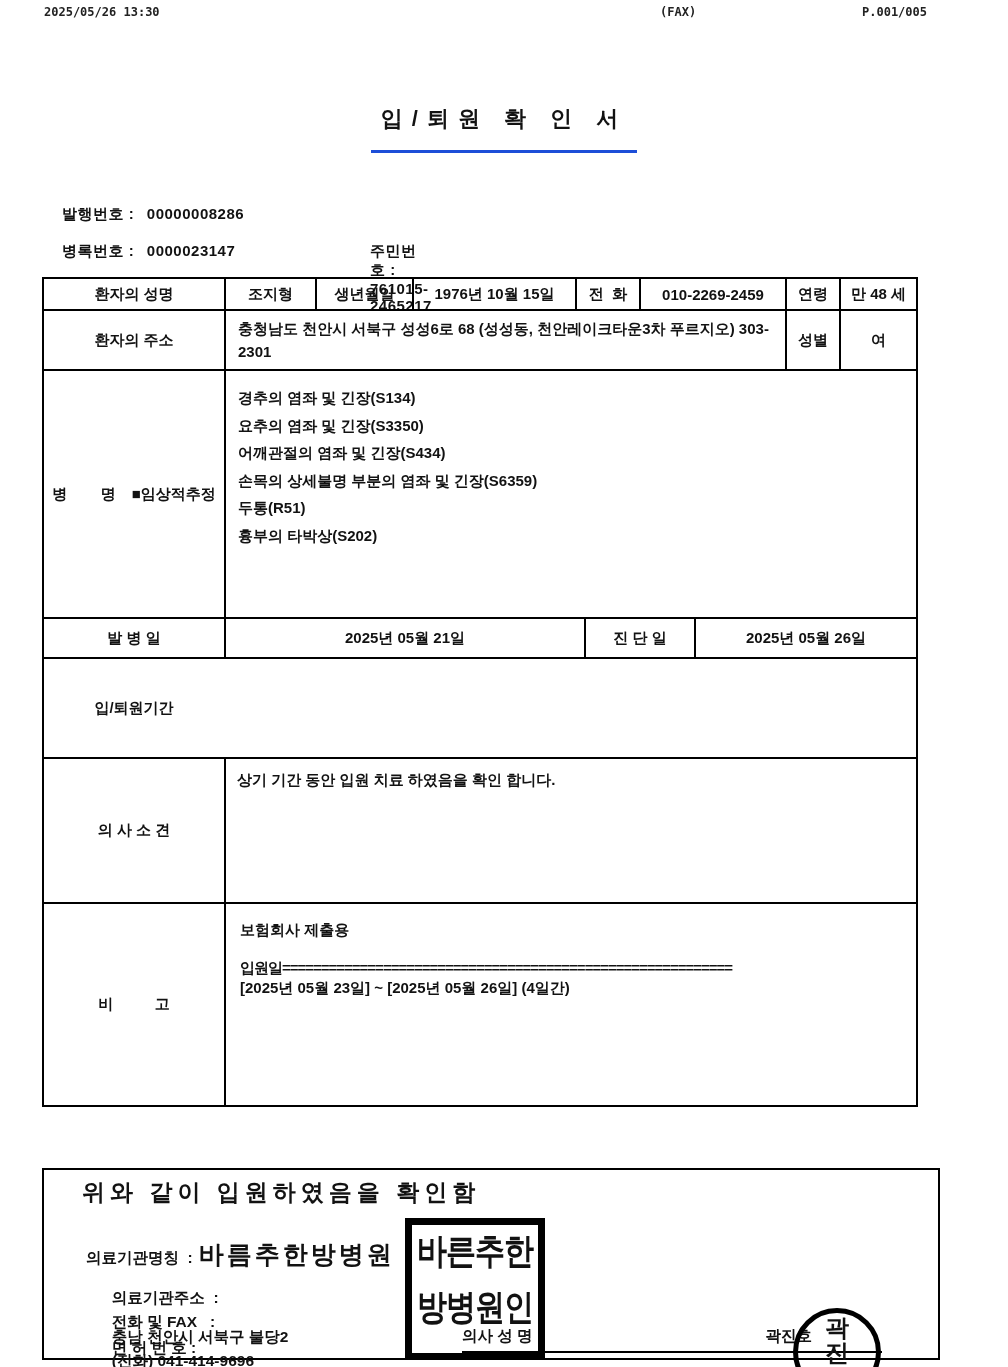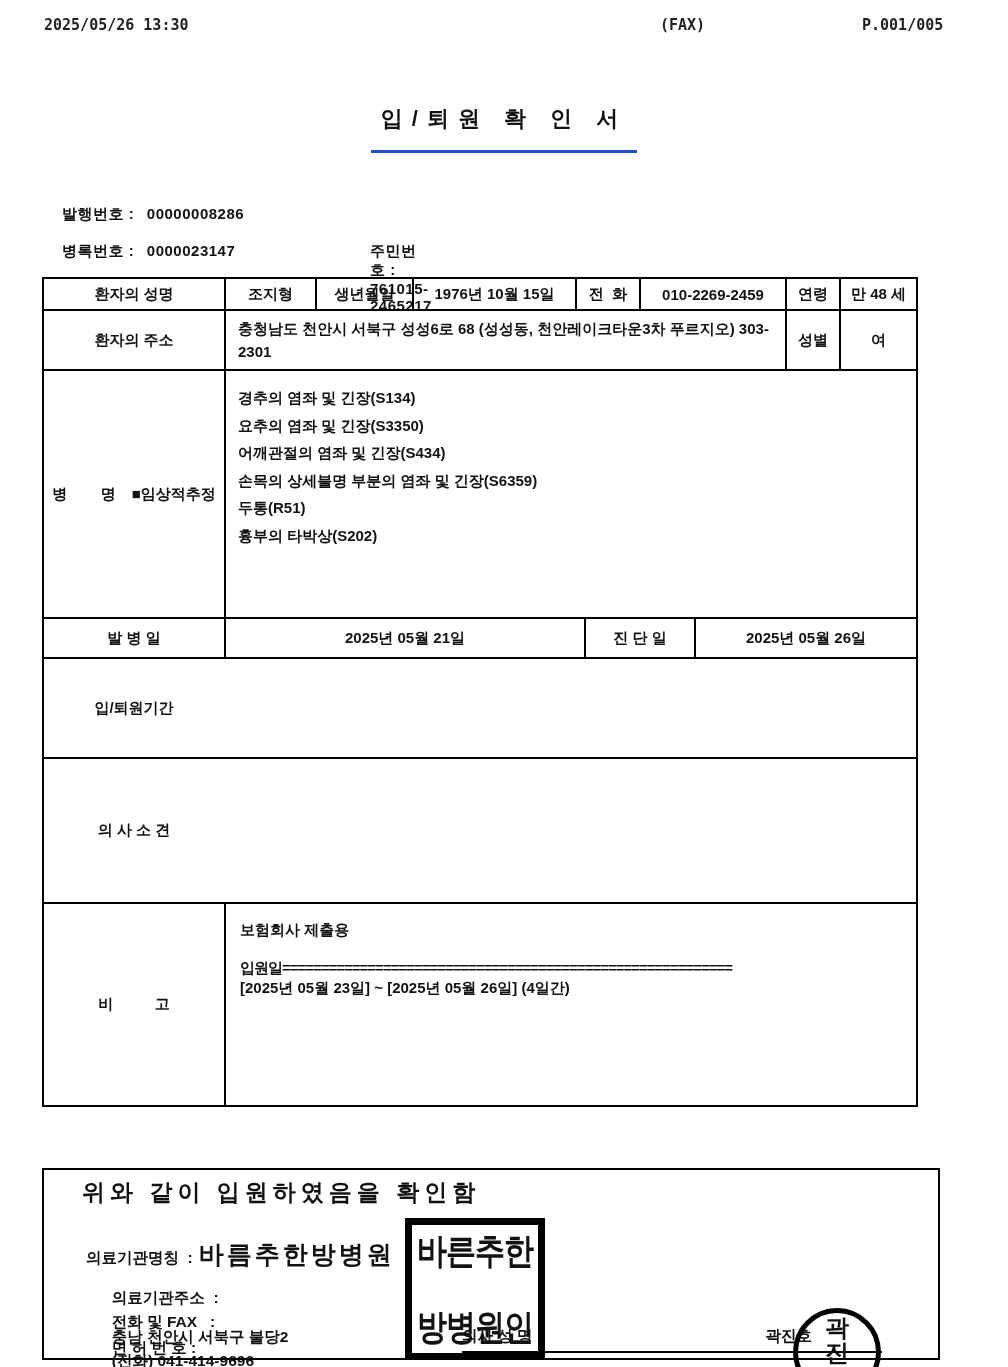--- a/index.html
+++ b/index.html
@@ -5,22 +5,22 @@
   * { margin:0; padding:0; box-sizing:border-box; }
   html,body { background:#e8e8e8; }
   .page {
     position:relative; width:1008px; height:1367px; margin:0 auto;
     background:#ffffff; color:#121212; overflow:hidden;
     font-family:"Liberation Sans","DejaVu Sans",sans-serif;
   }
   .pre { white-space:pre; }
 
   
-  .fax-header { position:absolute; top:16px; left:0; width:100%; height:22px;
-    font-family:"DejaVu Sans Mono",monospace; font-size:15px; font-weight:600; color:#222; }
+  .fax-header { position:absolute; top:5px; left:0; width:100%; height:22px;
+    font-family:"DejaVu Sans Mono",monospace; font-size:12px; font-weight:600; color:#222; }
   .fh-date { position:absolute; left:44px; }
   .fh-fax  { position:absolute; left:660px; }
   .fh-page { position:absolute; left:862px; }
 
   
   .title-wrap { position:absolute; top:104px; left:0; width:100%; text-align:center; }
   .doc-title { display:inline-block; font-size:22px; font-weight:700; letter-spacing:9px;
     padding:0 10px 16px 10px; border-bottom:3px solid #1d4ed8; white-space:pre; }
 
   
@@ -67,21 +67,21 @@
   .gap115 { display:inline-block; width:115px; }
   .gap128 { display:inline-block; width:128px; }
   .f-license { top:150px; border-bottom:2px solid #000; padding-bottom:4px; }
   .f-doctor { position:absolute; left:418px; top:156px; width:420px; border-bottom:2px solid #000;
     padding-bottom:4px; font-size:15.5px; font-weight:700; white-space:pre; display:flex; }
   .f-doctor .doc-name { margin-left:auto; margin-right:70px; }
 
   
   .stamp-square { position:absolute; left:405px; top:1218px; width:140px; height:142px;
     border:7px solid #000; display:flex; flex-direction:column; align-items:center;
-    justify-content:space-between; gap:4px; background:transparent; }
+    justify-content:flex-start; gap:4px; background:transparent; }
   .stamp-square .srow { font-size:30px; font-weight:900; letter-spacing:-1px; line-height:52px;
     transform:scaleY(1.18); white-space:pre; }
   .stamp-round { position:absolute; left:793px; top:1308px; width:88px; height:88px;
     border:5px solid #000; border-radius:50%; display:flex; align-items:center;
     justify-content:center; }
   .stamp-round .rname { width:28px; font-size:24px; font-weight:900; line-height:25px;
     word-break:break-all; text-align:center; }
 </style>
 </head>
 <body>
@@ -153,20 +153,21 @@
       <div class="cell cfill">2025년 05월 26일</div>
     </div>
 
 
     <div class="trow r6">
       <div class="cell c180 pre">입/퇴원기간</div>
     </div>
 
     <div class="trow r7">
       <div class="cell c180 pre">의 사 소 견</div>
+      <div class="cell cfill top-left">상기 기간 동안 입원 치료 하였음을 확인 합니다.</div>
     </div>
 
     <div class="trow r8">
       <div class="cell c180 pre">비          고</div>
       <div class="cell cfill note-cell">
         <div>보험회사  제출용</div>
         <div class="note-eq">입원일==========================================================</div>
         <div>[2025년 05월 23일] ~ [2025년 05월 26일] (4일간)</div>
       </div>
     </div>

